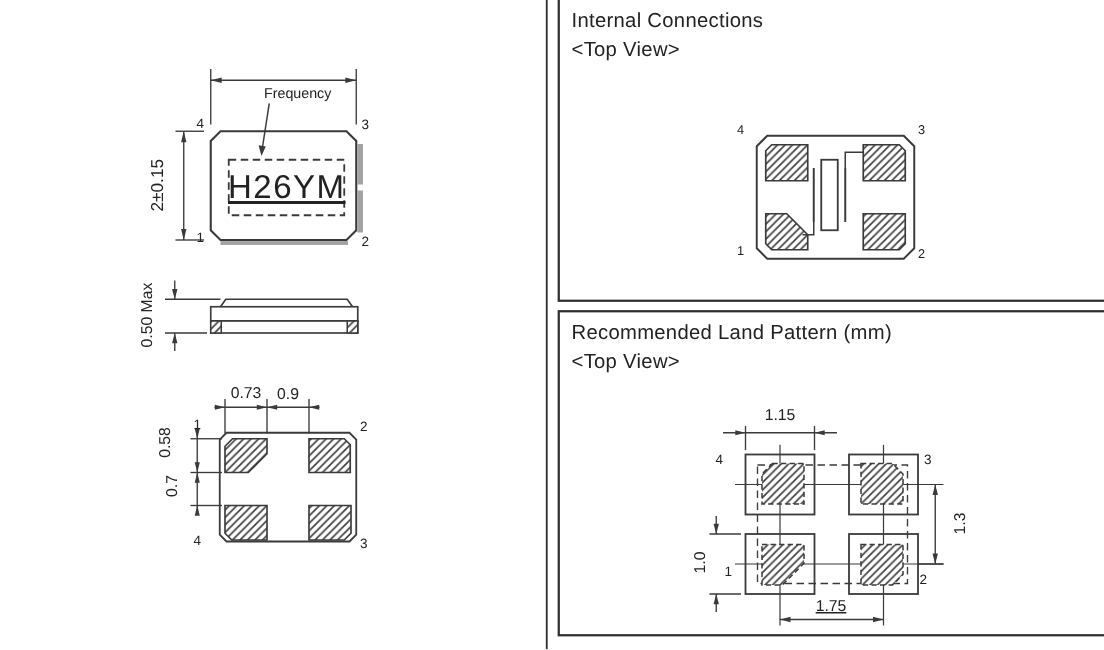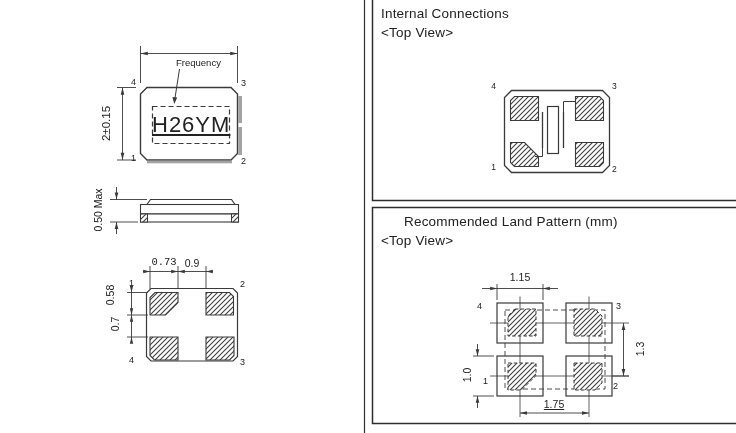--- a/index.html
+++ b/index.html
@@ -169,34 +169,34 @@
       <line x1="477.5" y1="344" x2="477.5" y2="356"></line>
       <line x1="477.5" y1="396" x2="477.5" y2="408"></line>
       <polygon points="477.5,356 475.7,349.2 479.3,349.2" stroke="none"></polygon>
       <polygon points="477.5,396 475.7,402.8 479.3,402.8" stroke="none"></polygon>
     </g>
   </g>
 </svg>
 
   <div class="t title fs13" style="left:381px;top:6px;">Internal Connections</div>
   <div class="t title fs13" style="left:381px;top:25px;">&lt;Top View&gt;</div>
-  <div class="t title fs13" style="left:381px;top:214px;margin-left:23px;">Recommended Land Pattern (mm)</div>
+  <div class="t title fs13" style="left:381px;top:214px;">Recommended Land Pattern (mm)</div>
   <div class="t title fs13" style="left:381px;top:233px;">&lt;Top View&gt;</div>
 
   <div class="t" style="left:176px;top:58px;font-size:9.5px;">Frequency</div>
   <div class="t c marking" style="left:152px;top:107px;width:78px;height:36px;line-height:36px;">H26YM</div>
   <div class="t rot fs12" style="left:84px;top:117px;width:44px;height:13px;">2±0.15</div>
   <div class="t r fs9" style="left:126px;top:77px;width:10px;">4</div>
   <div class="t fs9" style="left:241px;top:78px;">3</div>
   <div class="t r fs9" style="left:126px;top:153px;width:10px;">1</div>
   <div class="t fs9" style="left:241px;top:156px;">2</div>
 
   <div class="t rot fs105" style="left:70px;top:204px;width:56px;height:12px;">0.50 Max</div>
 
-  <div class="t c fs105" style="left:150px;top:256px;width:28px;font-family:Liberation Mono, monospace;">0.73</div>
+  <div class="t c fs105" style="left:150px;top:256px;width:28px;">0.73</div>
   <div class="t c fs105" style="left:178px;top:257px;width:28px;">0.9</div>
   <div class="t rot fs105" style="left:97px;top:289px;width:26px;height:12px;">0.58</div>
   <div class="t rot fs105" style="left:104px;top:318px;width:22px;height:12px;">0.7</div>
   <div class="t r fs9" style="left:122px;top:278px;width:12px;">1</div>
   <div class="t fs9" style="left:240px;top:279px;">2</div>
   <div class="t r fs9" style="left:122px;top:355px;width:12px;">4</div>
   <div class="t fs9" style="left:240px;top:357px;">3</div>
 
   <div class="t r fs85" style="left:486px;top:82px;width:10px;">4</div>
   <div class="t fs85" style="left:612px;top:82px;">3</div>

